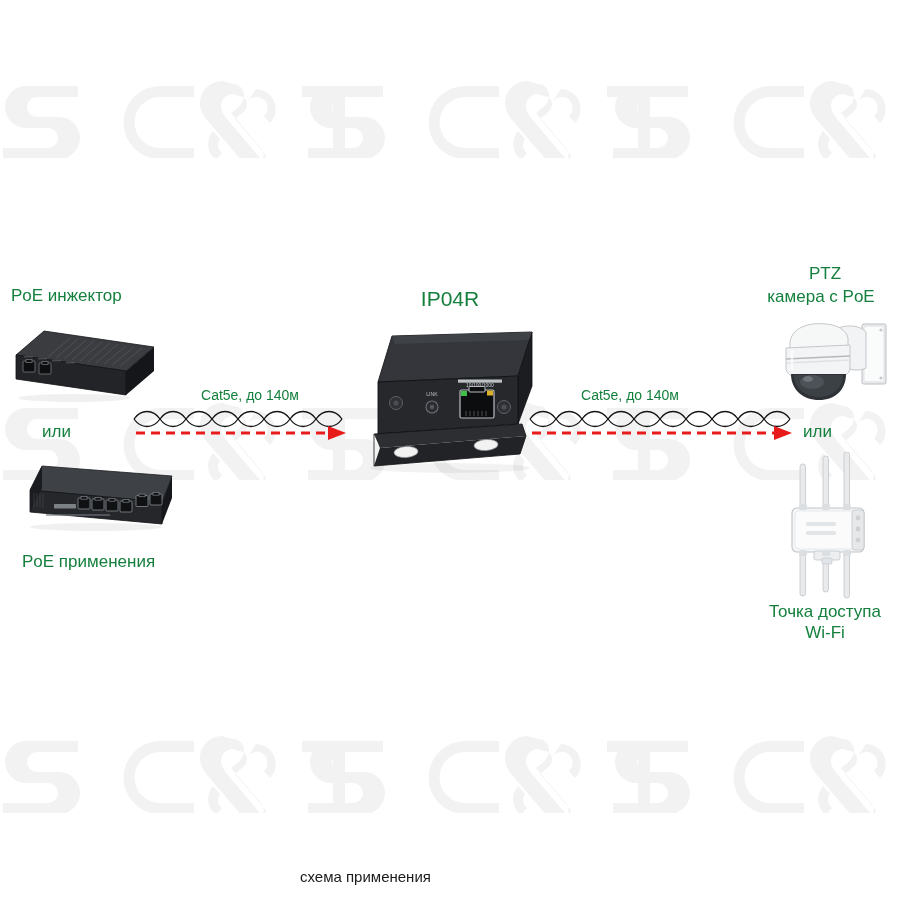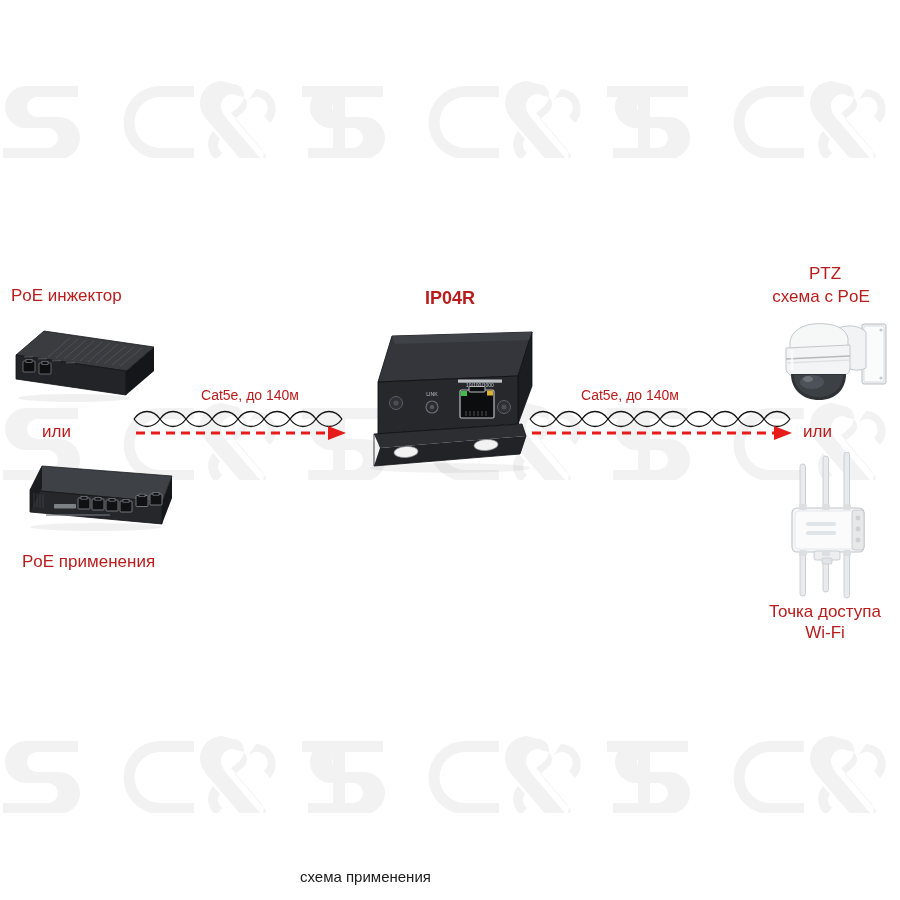--- a/index.html
+++ b/index.html
@@ -8,23 +8,23 @@
     font-family:"Liberation Sans","DejaVu Sans",sans-serif;
     color:#1a1a1a;overflow:hidden;position:relative;
   }
   #stage{position:absolute;left:0;top:0;width:900px;height:900px;}
 
   
   .wm{position:absolute;opacity:1;pointer-events:none;user-select:none;}
   .wm svg{display:block;}
 
   
-  .lbl{position:absolute;font-size:17px;line-height:21px;color:#b91c1c;white-space:nowrap;}
+  .lbl{position:absolute;font-size:17px;line-height:21px;color:#15803d;white-space:nowrap;}
   .lbl.c{text-align:center;}
-  .bold{font-weight:bold;font-size:18px;}
+  .bold{font-weight:normal;font-size:21px;}
   .small{font-size:14px;}
   .caption{position:absolute;font-size:15px;color:#1a1a1a;text-align:left;white-space:nowrap;}
 
   
   .link{position:absolute;}
   .link svg{display:block;}
 
   
   .dev{position:absolute;}
   .dev svg{display:block;}
@@ -264,21 +264,21 @@
                C 61,24 73,24 80,14 C 87,4 99,4 106,14
                C 113,24 125,24 132,14 C 139,4 151,4 158,14
                C 165,24 177,24 184,14 C 191,4 203,4 210,14
                C 217,24 229,24 236,14 C 243,4 255,4 262,14" fill="none" stroke="#141414" stroke-width="1.3"></path>
       <line x1="4" y1="28" x2="248" y2="28" stroke="#e81b1b" stroke-width="3" stroke-dasharray="9 6"></line>
       <polygon points="246,21 264,28 246,35" fill="#e81b1b"></polygon>
     </svg>
   </div>
 
   <div class="lbl c" style="left:750px;top:263px;width:150px;">PTZ</div>
-  <div class="lbl c" style="left:742px;top:286px;width:158px;">схема с PoE</div>
+  <div class="lbl c" style="left:742px;top:286px;width:158px;">камера с PoE</div>
 
   <div class="dev" style="left:778px;top:312px;width:116px;height:96px;">
     <svg width="116" height="96" viewBox="0 0 116 96">
 
       <rect x="84" y="12" width="24" height="60" rx="2" fill="#f0f1f2" stroke="#b9bdc1" stroke-width="1"></rect>
       <rect x="86" y="14" width="20" height="56" rx="1.5" fill="#fafbfb" stroke="#cfd3d6" stroke-width="0.7"></rect>
       <circle cx="103" cy="18" r="1.6" fill="#c6cace"></circle>
       <circle cx="103" cy="66" r="1.6" fill="#c6cace"></circle>
 
       <path d="M60,16 C 72,12 82,14 88,20 L88,56 C 80,60 70,58 62,52 Z" fill="#f2f3f4" stroke="#c3c7ca" stroke-width="1"></path>

